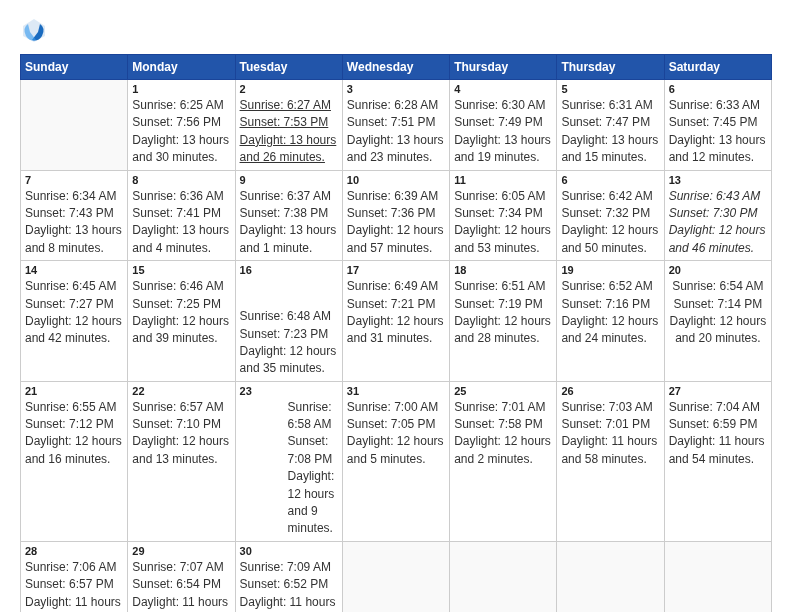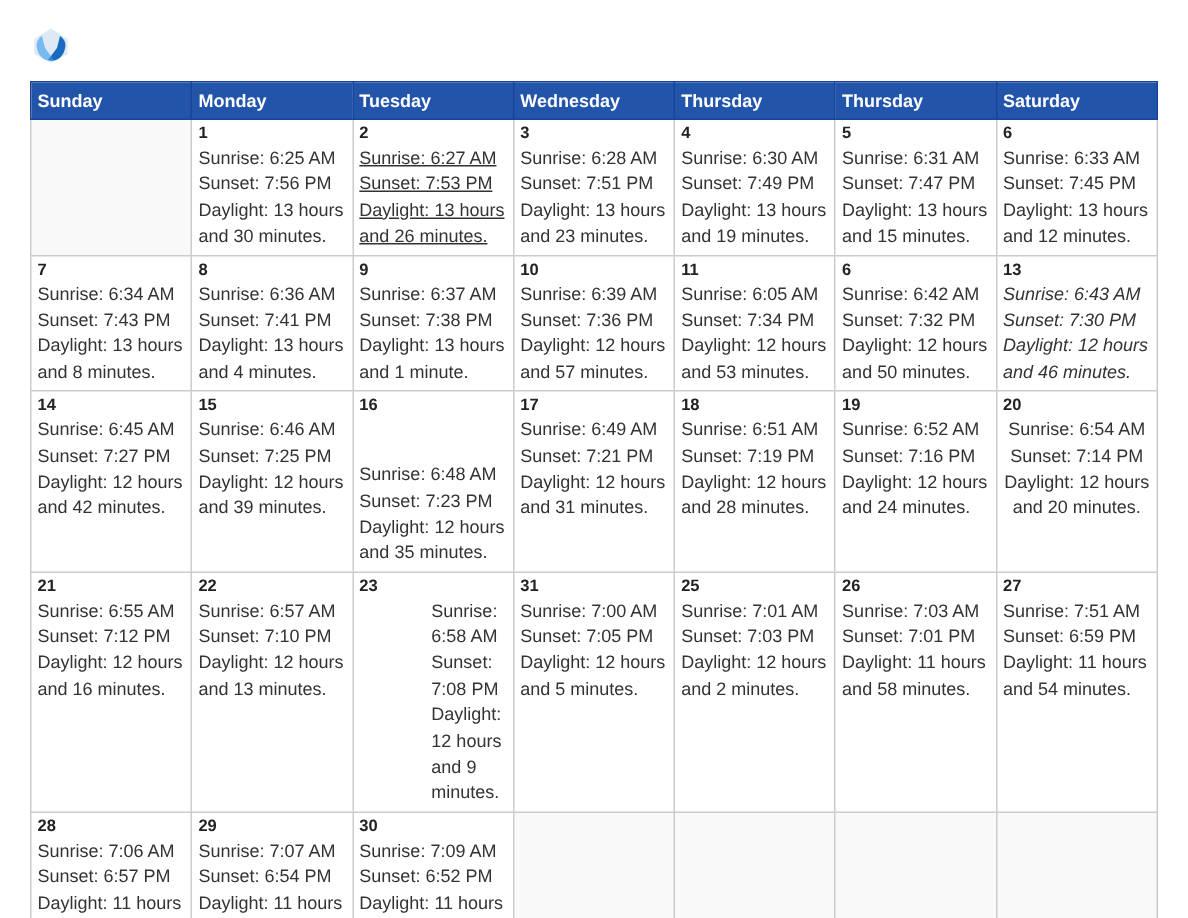--- a/index.html
+++ b/index.html
@@ -304,34 +304,34 @@
           <td>
             <div class="day-num">31</div>
             <div class="day-info" style="white-space: pre-line;">Sunrise: 7:00 AM
 Sunset: 7:05 PM
 Daylight: 12 hours
 and 5 minutes.</div>
           </td>
           <td>
             <div class="day-num">25</div>
             <div class="day-info" style="white-space: pre-line;">Sunrise: 7:01 AM
-Sunset: 7:03 PM
+Sunset: 7:58 PM
 Daylight: 12 hours
 and 2 minutes.</div>
           </td>
           <td>
             <div class="day-num">26</div>
             <div class="day-info" style="white-space: pre-line;">Sunrise: 7:03 AM
 Sunset: 7:01 PM
 Daylight: 11 hours
 and 58 minutes.</div>
           </td>
           <td>
             <div class="day-num">27</div>
-            <div class="day-info" style="white-space: pre-line;">Sunrise: 7:51 AM
+            <div class="day-info" style="white-space: pre-line;">Sunrise: 7:04 AM
 Sunset: 6:59 PM
 Daylight: 11 hours
 and 54 minutes.</div>
           </td>
         </tr>
         <tr>
           <td>
             <div class="day-num">28</div>
             <div class="day-info" style="white-space: pre-line;">Sunrise: 7:06 AM
 Sunset: 6:57 PM

